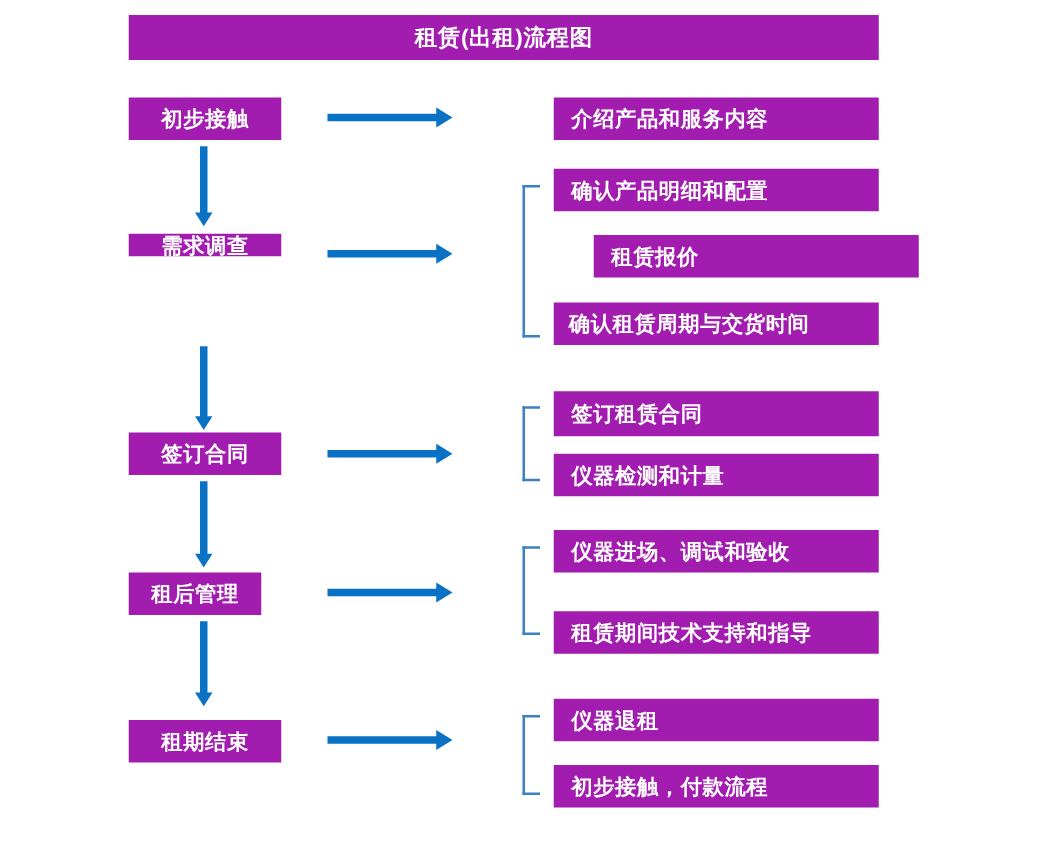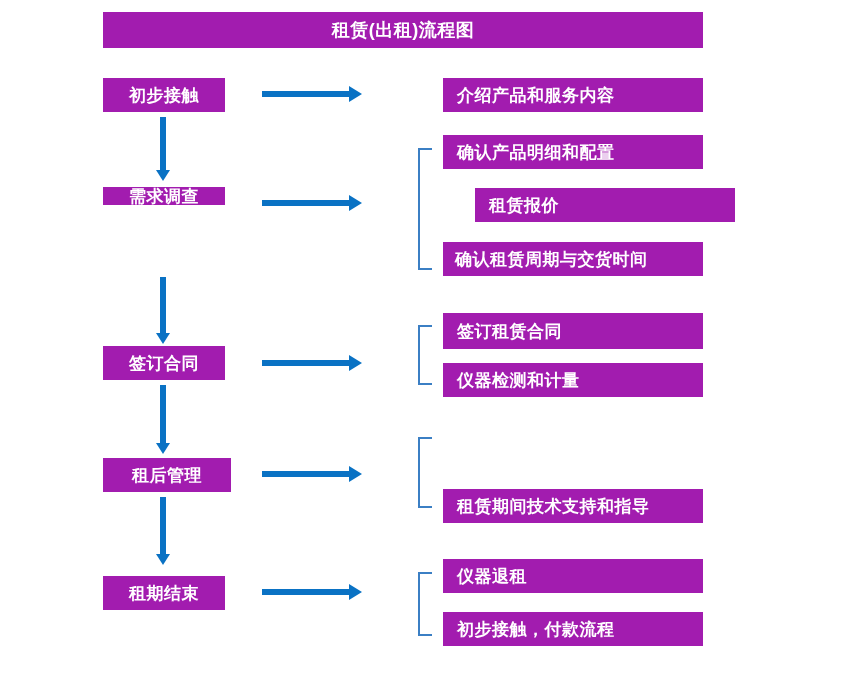--- a/index.html
+++ b/index.html
@@ -142,29 +142,30 @@
   <div class="bracket" style="left:418px; top:325px; width:14px; height:60px;"></div>
 
   <div class="box detail-box" style="left:443px; top:313px; width:260px; height:36px;">签订租赁合同</div>
   <div class="box detail-box" style="left:443px; top:363px; width:260px; height:34px;">仪器检测和计量</div>
 
   <div class="v-arrow" style="left:153px; top:385px; height:70px;">
     <div class="shaft" style="height:59px;"></div>
     <div class="head" style="top:58px;"></div>
   </div>
 
-  <div class="box stage-box" style="left:103px; top:458px; width:128px; height:34px;">租后管理</div>
+  <div class="box stage-box" style="left:103px; top:458px; width:106px; height:34px;">租后管理</div>
 
   <div class="h-arrow" style="left:262px; top:464px; width:100px;">
     <div class="shaft" style="width:88px;"></div>
     <div class="head" style="left:87px;"></div>
   </div>
 
   <div class="bracket" style="left:418px; top:437px; width:14px; height:71px;"></div>
 
+  <div class="box detail-box" style="left:443px; top:424px; width:260px; height:34px;">仪器进场、调试和验收</div>
   <div class="box detail-box" style="left:443px; top:489px; width:260px; height:34px;">租赁期间技术支持和指导</div>
 
   <div class="v-arrow" style="left:153px; top:497px; height:69px;">
     <div class="shaft" style="height:58px;"></div>
     <div class="head" style="top:57px;"></div>
   </div>
 
   <div class="box stage-box" style="left:103px; top:576px; width:122px; height:34px;font-family:Liberation Serif, serif;">租期结束</div>
 
   <div class="h-arrow" style="left:262px; top:582px; width:100px;">

